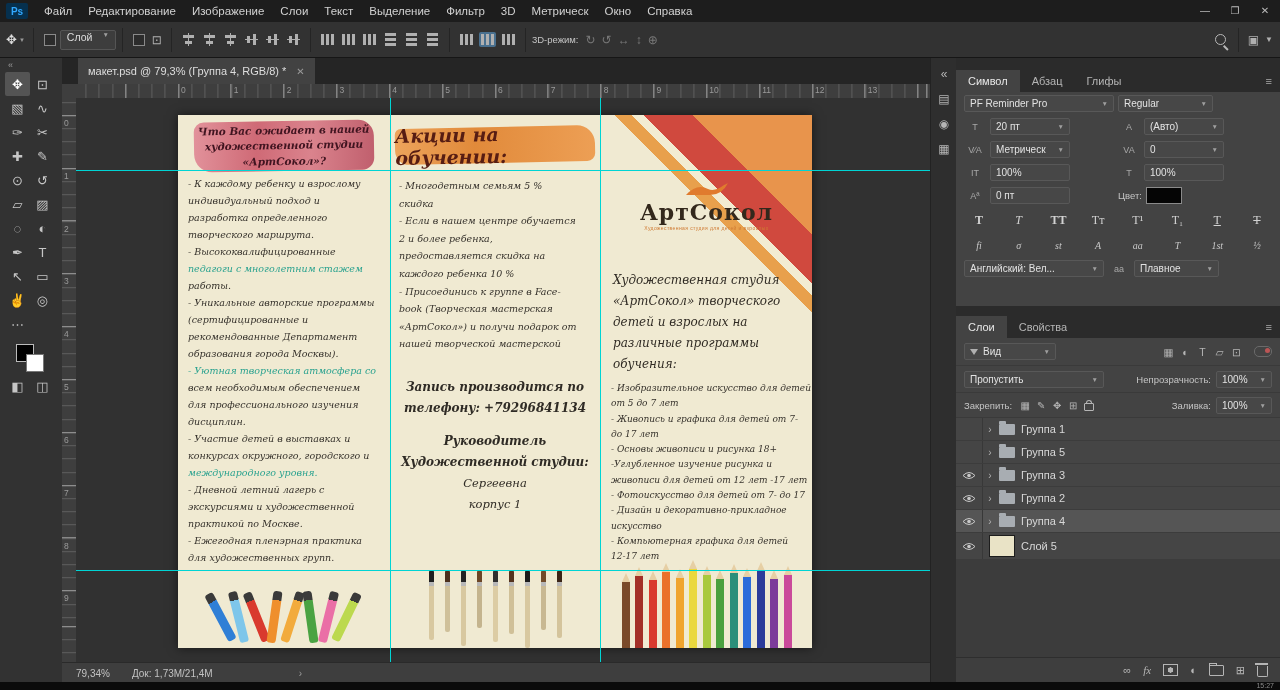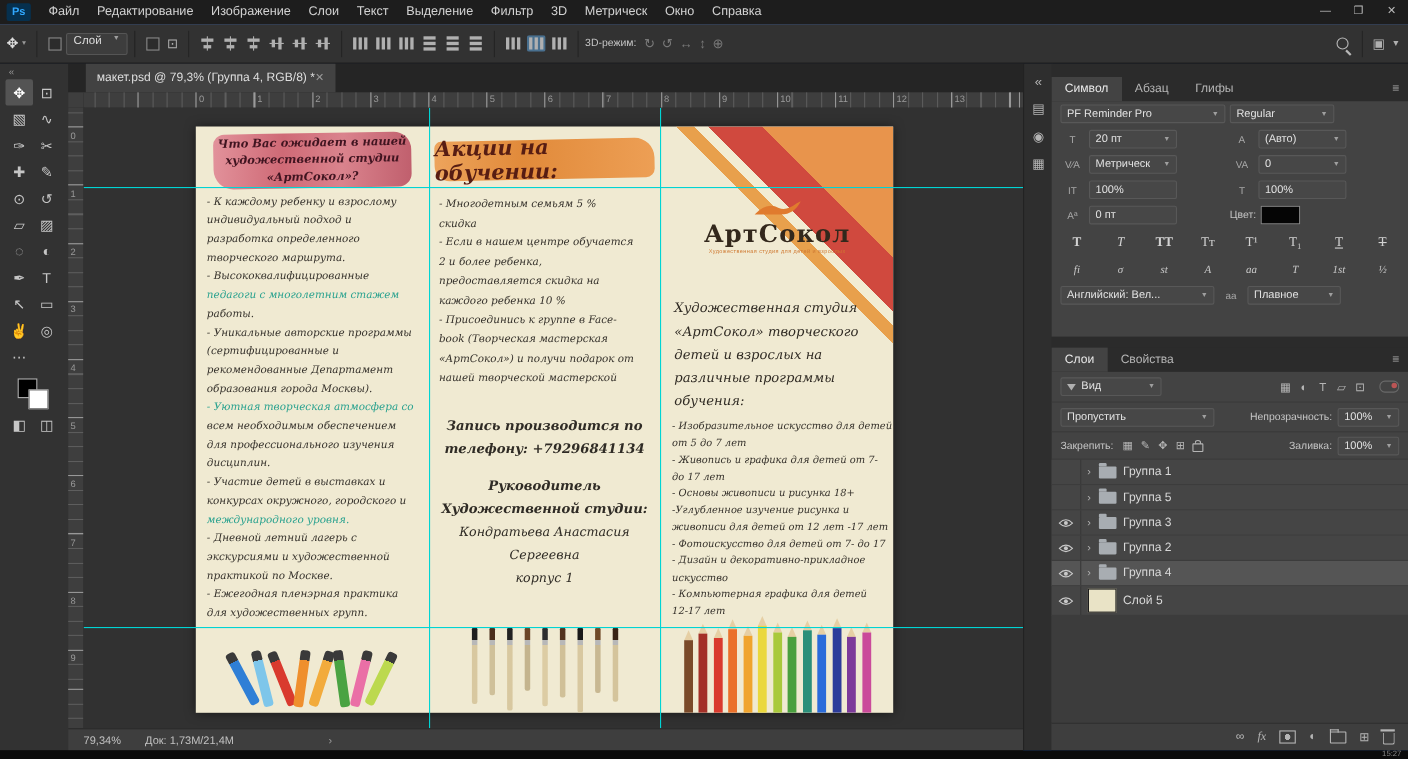--- a/index.html
+++ b/index.html
@@ -43,21 +43,21 @@
   .tool.sel{background:#545454;border-radius:2px;color:#fff;}
   #swatches{position:relative;width:30px;height:28px;margin:8px auto 2px auto;}
   #fg-swatch{position:absolute;left:0;top:0;width:16px;height:16px;background:#000;border:1px solid #bbb;}
   #bg-swatch{position:absolute;left:10px;top:10px;width:16px;height:16px;background:#fff;border:1px solid #777;}
   .tb-bottom{width:52px;margin:2px auto;display:flex;flex-wrap:wrap;}
 
   
   #doc{left:62px;top:58px;width:868px;height:624px;background:#313131;}
   #tabbar{position:absolute;left:0;top:0;width:868px;height:26px;background:#252525;display:flex;}
   .dtab{margin-left:16px;height:26px;display:flex;align-items:center;background:#424242;color:#dedede;
-        font-size:11px;padding:0 10px;}
+        font-size:11px;padding:0 10px;gap:10px;}
   .dtab .close{color:#9a9a9a;font-size:10px;}
   #rulerh{position:absolute;left:14px;top:26px;width:854px;height:14px;background:#3e3e3e;border-bottom:1px solid #272727;
     background-image:repeating-linear-gradient(90deg,#9a9a9a 0 1px,transparent 1px 52.83px),repeating-linear-gradient(90deg,#5e5e5e 0 1px,transparent 1px 13.21px);
     background-position:-3.7px 0,-3.6px 0;overflow:hidden;}
   .rh-num{position:absolute;top:1px;font-size:8.5px;color:#9a9a9a;}
   #rulerv{position:absolute;left:0;top:40px;width:14px;height:564px;background:#3e3e3e;border-right:1px solid #272727;
     background-image:repeating-linear-gradient(180deg,#9a9a9a 0 1px,transparent 1px 52.83px),repeating-linear-gradient(180deg,#5e5e5e 0 1px,transparent 1px 13.21px);
     background-position:0 -35.8px,0 -35.8px;overflow:hidden;}
   .rv-num{position:absolute;left:2px;font-size:8.5px;color:#9a9a9a;}
   #ruler-corner{position:absolute;left:0;top:26px;width:14px;height:14px;background:#3e3e3e;border-right:1px solid #272727;border-bottom:1px solid #272727;}
@@ -390,21 +390,20 @@
               <div class="bline">- Присоединись к группе в Face-</div>
               <div class="bline">book (Творческая мастерская</div>
               <div class="bline">«АртСокол») и получи подарок от</div>
               <div class="bline">нашей творческой мастерской</div>
             </div>
           <div id="mcenter">
               <div class="mc b">Запись производится по</div>
               <div class="mc b">телефону: +79296841134</div>
               <div class="mc b" style="margin-top: 12px;">Руководитель</div>
               <div class="mc b">Художественной студии:</div>
-              <div class="mc">Кондратьева Анастасия</div>
               <div class="mc">Сергеевна</div>
               <div class="mc">корпус 1</div>
             </div>
           <div id="mbrushes">
               <div class="brush" style="height: 70px; background: linear-gradient(rgb(31, 31, 31) 0px, rgb(31, 31, 31) 12px, rgb(184, 184, 184) 12px, rgb(184, 184, 184) 16px, rgb(216, 200, 160) 16px, rgb(216, 200, 160) 100%);"></div>
               <div class="brush" style="height: 62px; background: linear-gradient(rgb(74, 46, 28) 0px, rgb(74, 46, 28) 12px, rgb(184, 184, 184) 12px, rgb(184, 184, 184) 16px, rgb(207, 192, 154) 16px, rgb(207, 192, 154) 100%);"></div>
               <div class="brush" style="height: 76px; background: linear-gradient(rgb(34, 34, 34) 0px, rgb(34, 34, 34) 12px, rgb(184, 184, 184) 12px, rgb(184, 184, 184) 16px, rgb(216, 200, 160) 16px, rgb(216, 200, 160) 100%);"></div>
               <div class="brush" style="height: 58px; background: linear-gradient(rgb(107, 69, 38) 0px, rgb(107, 69, 38) 12px, rgb(184, 184, 184) 12px, rgb(184, 184, 184) 16px, rgb(196, 180, 142) 16px, rgb(196, 180, 142) 100%);"></div>
               <div class="brush" style="height: 72px; background: linear-gradient(rgb(46, 46, 46) 0px, rgb(46, 46, 46) 12px, rgb(184, 184, 184) 12px, rgb(184, 184, 184) 16px, rgb(220, 204, 164) 16px, rgb(220, 204, 164) 100%);"></div>
               <div class="brush" style="height: 64px; background: linear-gradient(rgb(83, 51, 30) 0px, rgb(83, 51, 30) 12px, rgb(184, 184, 184) 12px, rgb(184, 184, 184) 16px, rgb(208, 192, 152) 16px, rgb(208, 192, 152) 100%);"></div>

